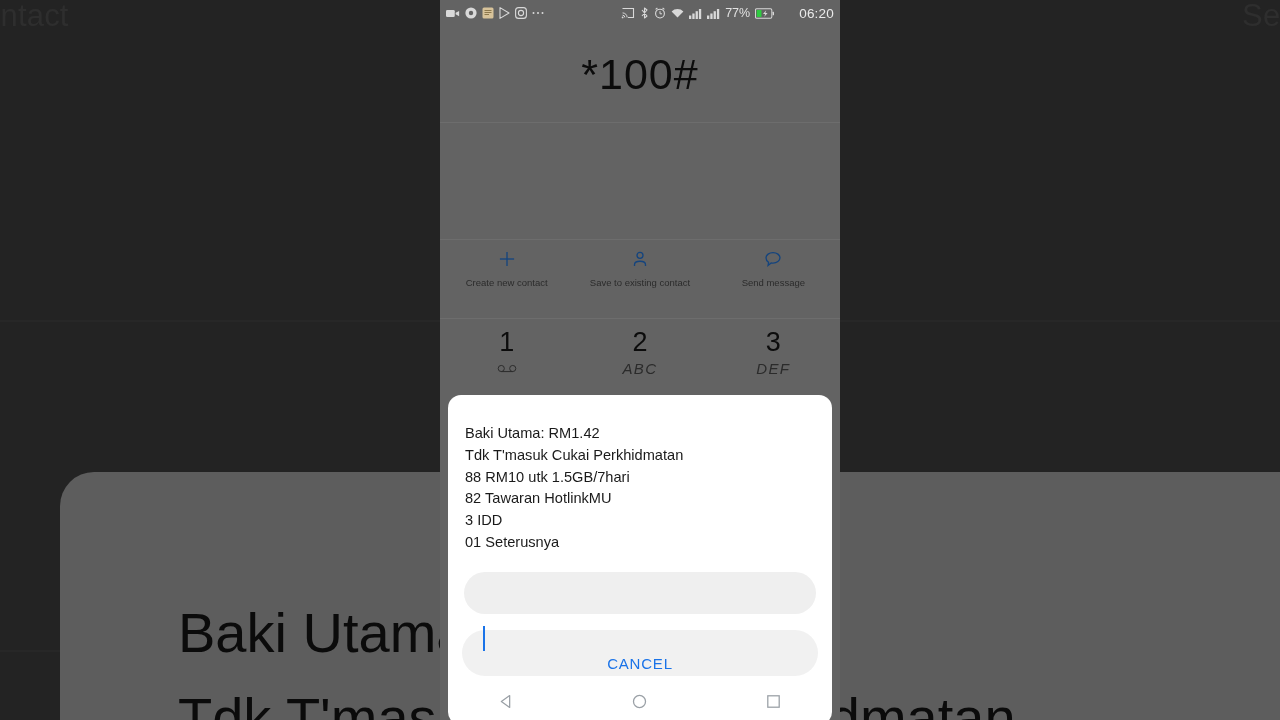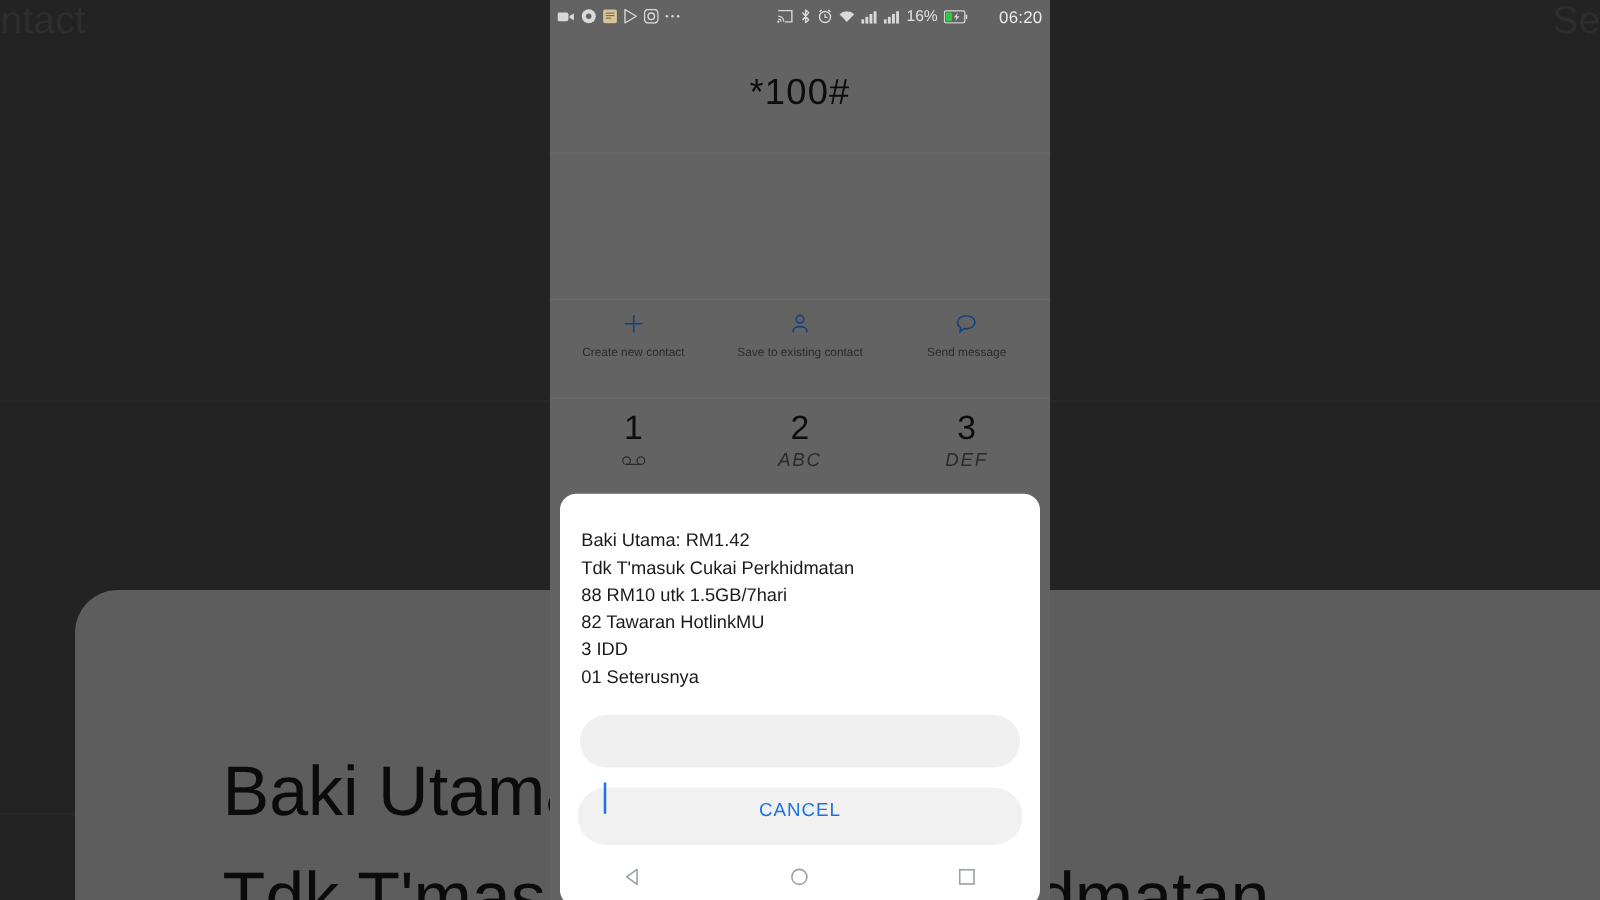--- a/index.html
+++ b/index.html
@@ -50,21 +50,21 @@
     padding:0 6px; font-size:12.5px; color:#d9d9d9;
   }
   .sb-left { display:flex; align-items:center; gap:5px; }
   .sb-right { margin-left:auto; display:flex; align-items:center; gap:5px; }
   .sb-ico { display:inline-flex; align-items:center; justify-content:center; }
   .sb-txt { font-size:12.5px; color:#e2e2e2; }
   .sb-time { font-size:13.5px; color:#eaeaea; margin-left:20px; letter-spacing:.2px; }
 
   
   .number-area { height:96px; display:flex; align-items:center; justify-content:center; }
-  .number { font-size:29px; color:#0c0c0c; letter-spacing:1px; }
+  .number { font-size:43px; color:#0c0c0c; letter-spacing:1px; }
   .hr { height:1px; background:#6d6d6d; }
   .gap-area { height:116px; }
 
   
   .actions { display:flex; height:78px; align-items:flex-start; padding-top:8px; }
   .action { flex:1; display:flex; flex-direction:column; align-items:center; gap:7px; }
   .action-ico { color:#14447e; display:flex; align-items:center; justify-content:center; height:22px; }
   .action-label { font-size:9.5px; color:#2b2b2b; }
 
   
@@ -96,21 +96,21 @@
     position:absolute; left:483px; top:626px;
     width:2px; height:25px; background:#1a73e8;
   }
 
   .dlg-buttons { display:flex; gap:6px; padding:16px 14px 0 14px; }
   .dlg-btn {
     flex:1; height:46px; background:#f1f1f1; border:none;
     border-radius:23px; color:#1a73e8; font-size:15px;
     letter-spacing:.8px; font-family:"Liberation Sans", sans-serif;
     cursor:pointer; display:flex; align-items:flex-end;
-    justify-content:center; padding-bottom:19px;
+    justify-content:center; padding-bottom:4px;
   }
 
   
   .navbar {
     position:absolute; left:440px; top:688px;
     width:400px; height:32px;
     display:flex; align-items:flex-start; justify-content:space-around;
     pointer-events:none;
   }
   .nav-btn { width:40px; display:flex; justify-content:center; padding-top:4px; }
@@ -253,21 +253,21 @@
             </svg>
         </span>
         <span class="sb-ico">
           <svg width="13" height="11" viewBox="0 0 13 11">
               <rect x="0" y="7.5" width="2.3" height="3.5" fill="#d9d9d9"></rect>
               <rect x="3.3" y="5.5" width="2.3" height="5.5" fill="#d9d9d9"></rect>
               <rect x="6.6" y="3.2" width="2.3" height="7.8" fill="#d9d9d9"></rect>
               <rect x="9.9" y="1" width="2.3" height="10" fill="#d9d9d9"></rect>
             </svg>
         </span>
-        <span class="sb-txt">16%</span>
+        <span class="sb-txt">77%</span>
         <span class="sb-ico">
           <svg width="19" height="11" viewBox="0 0 22 12">
             <rect x="0.5" y="0.5" width="19" height="11" rx="1.6" fill="none" stroke="#d9d9d9" stroke-width="1.2"></rect>
             <rect x="20.4" y="4" width="1.6" height="4" rx="0.6" fill="#d9d9d9"></rect>
             <rect x="2" y="2" width="5.5" height="8" fill="#2ecc40"></rect>
             <path d="M13 2.2 9.2 6.6h2.6L10.8 9.9 14.6 5.5H12z" fill="#d9d9d9"></path>
           </svg>
         </span>
         <span class="sb-time">06:20</span>
       </div>

